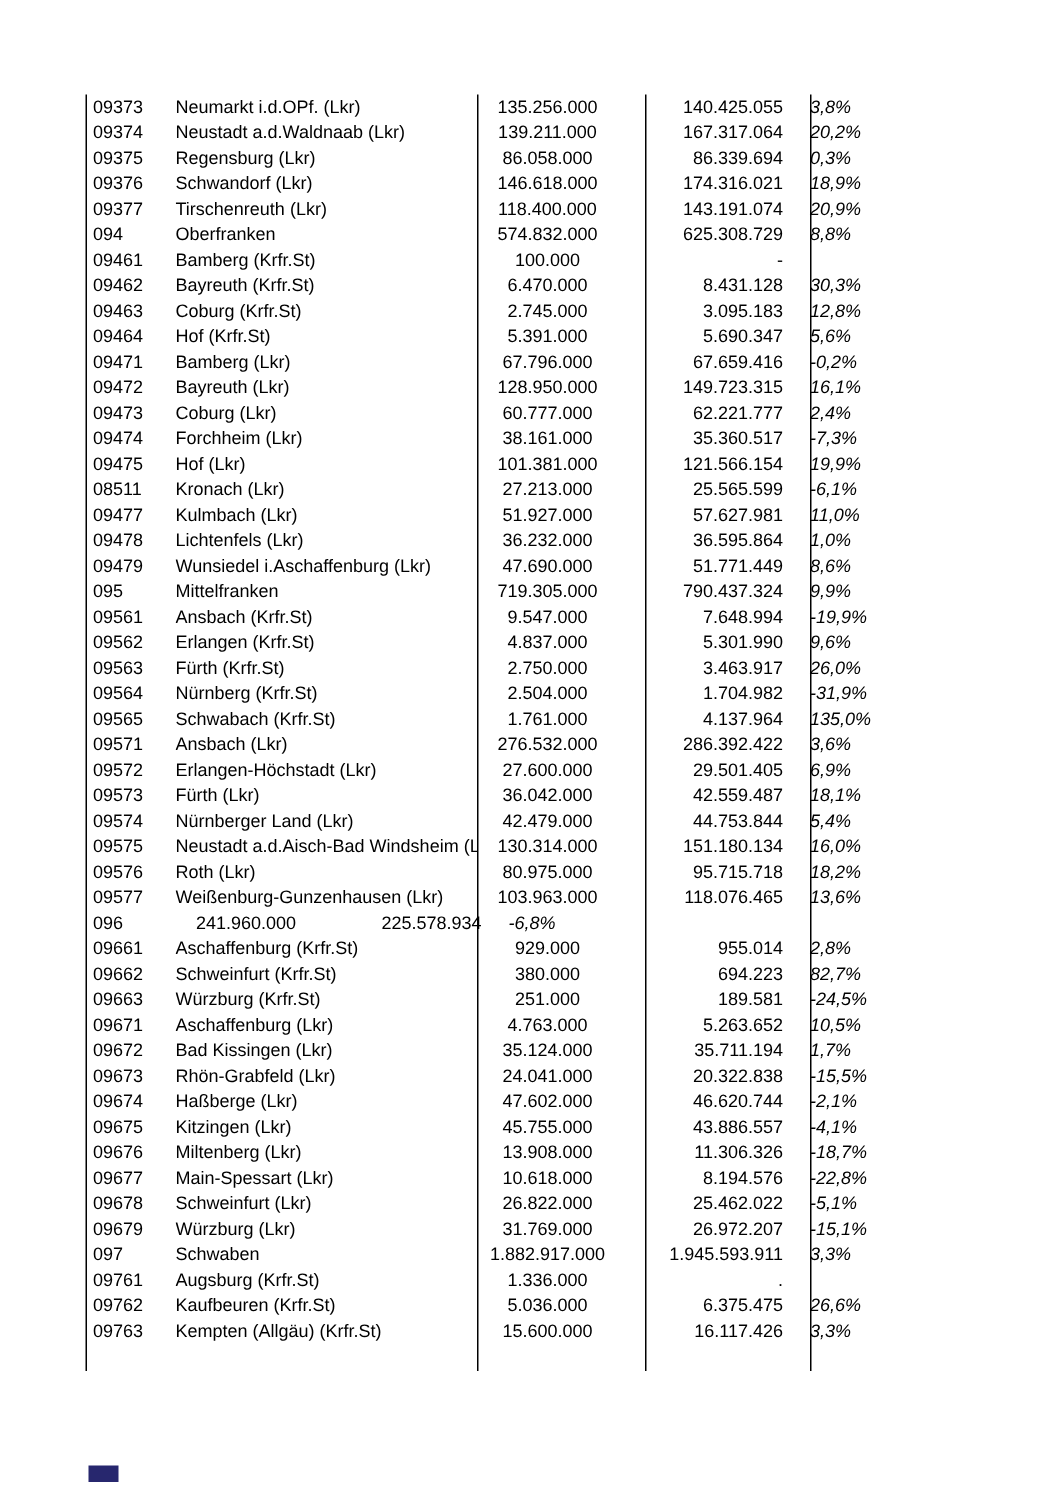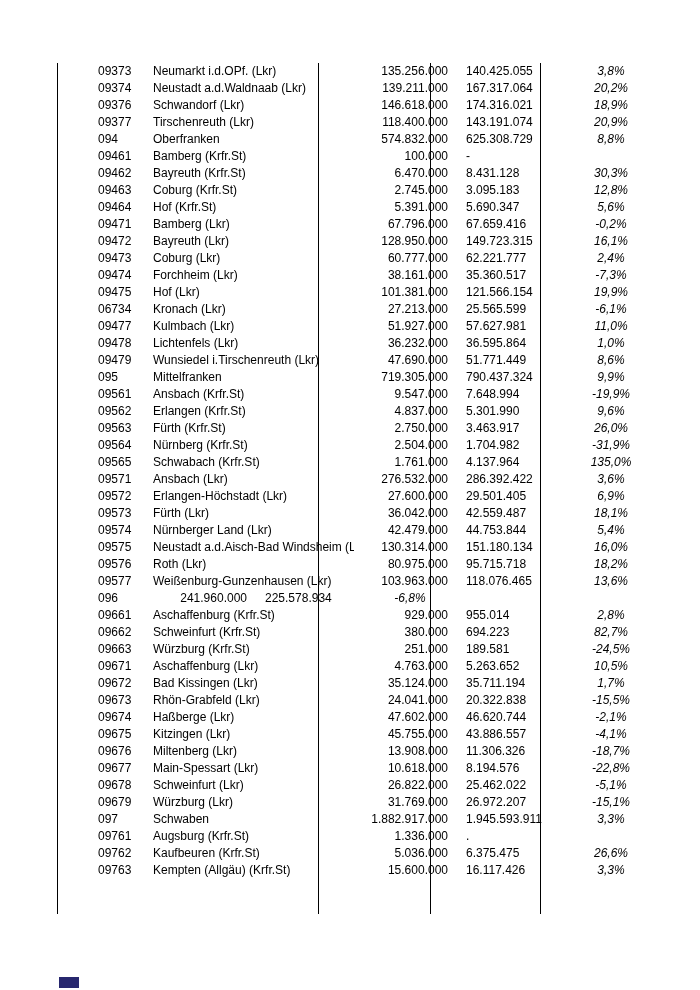--- a/index.html
+++ b/index.html
@@ -31,25 +31,25 @@
   }
   .row {
     display: flex;
     height: 17px;
     line-height: 17px;
     font-size: 12px;
     white-space: nowrap;
   }
   .row.bold { font-weight: normal; }
   .row > div { box-sizing: border-box; flex: none; }
-  .c-code { width: 60px;  padding-left: 5px; overflow: hidden; margin-left: 36px; }
+  .c-code { width: 60px;  padding-left: 5px; overflow: hidden; }
   .c-name { width: 201px; overflow: hidden; }
-  .c-v1   { width: 112px; padding-right: 18px; text-align: right; }
-  .c-v2   { width: 110px; padding-right: 18px; text-align: left; }
-  .c-pct  { width: 72px;  padding-right: 2px;  text-align: center; font-style: italic; }
+  .c-v1   { width: 112px; padding-right: 18px; text-align: center; }
+  .c-v2   { width: 110px; padding-right: 18px; text-align: right; }
+  .c-pct  { width: 72px;  padding-right: 2px;  text-align: left; font-style: italic; }
   #bottom-fragment {
     position: absolute;
     left: 59px;
     top: 977px;
     width: 20px;
     height: 11px;
     background: #27276e;
   }
 </style>
 </head>
@@ -69,20 +69,27 @@
       <div class="c-pct">3,8%</div>
     </div>
     <div class="row">
       <div class="c-code">09374</div>
       <div class="c-name">Neustadt a.d.Waldnaab (Lkr)</div>
       <div class="c-v1">139.211.000</div>
       <div class="c-v2">167.317.064</div>
       <div class="c-pct">20,2%</div>
     </div>
     <div class="row">
+      <div class="c-code">09375</div>
+      <div class="c-name">Regensburg (Lkr)</div>
+      <div class="c-v1">86.058.000</div>
+      <div class="c-v2">86.339.694</div>
+      <div class="c-pct">0,3%</div>
+    </div>
+    <div class="row">
       <div class="c-code">09376</div>
       <div class="c-name">Schwandorf (Lkr)</div>
       <div class="c-v1">146.618.000</div>
       <div class="c-v2">174.316.021</div>
       <div class="c-pct">18,9%</div>
     </div>
     <div class="row">
       <div class="c-code">09377</div>
       <div class="c-name">Tirschenreuth (Lkr)</div>
       <div class="c-v1">118.400.000</div>
@@ -153,21 +160,21 @@
       <div class="c-pct">-7,3%</div>
     </div>
     <div class="row">
       <div class="c-code">09475</div>
       <div class="c-name">Hof (Lkr)</div>
       <div class="c-v1">101.381.000</div>
       <div class="c-v2">121.566.154</div>
       <div class="c-pct">19,9%</div>
     </div>
     <div class="row">
-      <div class="c-code">06734</div>
+      <div class="c-code">08511</div>
       <div class="c-name">Kronach (Lkr)</div>
       <div class="c-v1">27.213.000</div>
       <div class="c-v2">25.565.599</div>
       <div class="c-pct">-6,1%</div>
     </div>
     <div class="row">
       <div class="c-code">09477</div>
       <div class="c-name">Kulmbach (Lkr)</div>
       <div class="c-v1">51.927.000</div>
       <div class="c-v2">57.627.981</div>
@@ -175,21 +182,21 @@
     </div>
     <div class="row">
       <div class="c-code">09478</div>
       <div class="c-name">Lichtenfels (Lkr)</div>
       <div class="c-v1">36.232.000</div>
       <div class="c-v2">36.595.864</div>
       <div class="c-pct">1,0%</div>
     </div>
     <div class="row">
       <div class="c-code">09479</div>
-      <div class="c-name">Wunsiedel i.Tirschenreuth (Lkr)</div>
+      <div class="c-name">Wunsiedel i.Aschaffenburg (Lkr)</div>
       <div class="c-v1">47.690.000</div>
       <div class="c-v2">51.771.449</div>
       <div class="c-pct">8,6%</div>
     </div>
     <div class="row bold">
       <div class="c-code">095</div>
       <div class="c-name">Mittelfranken</div>
       <div class="c-v1">719.305.000</div>
       <div class="c-v2">790.437.324</div>
       <div class="c-pct">9,9%</div>

